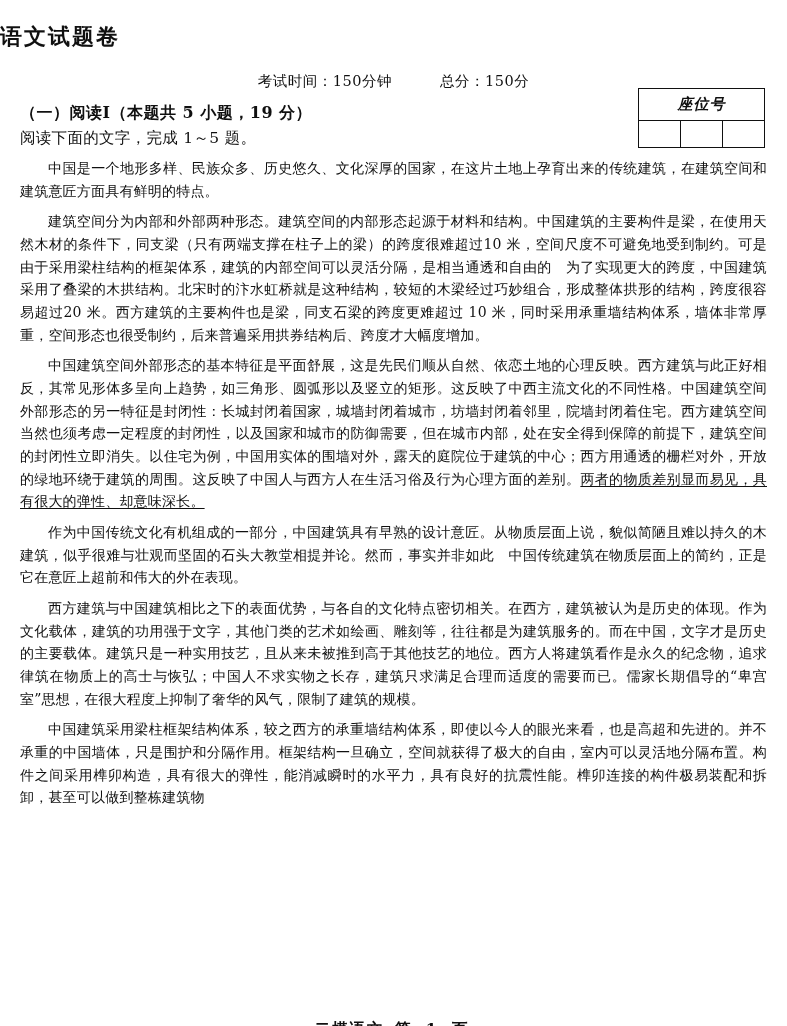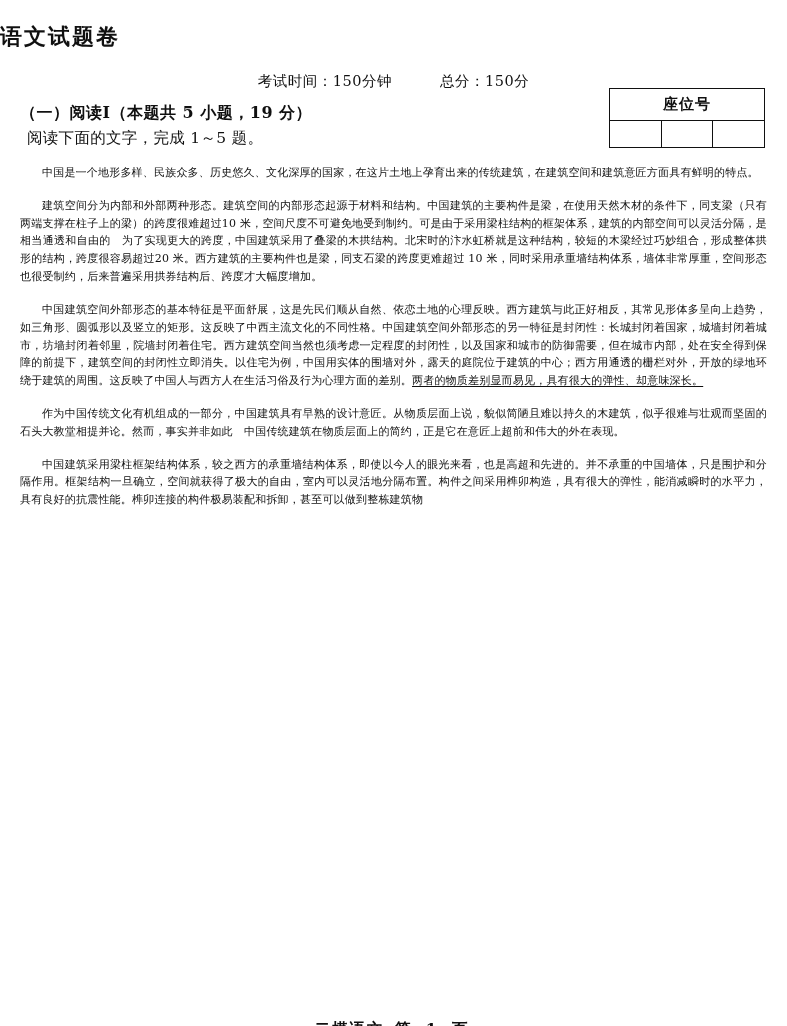--- a/index.html
+++ b/index.html
@@ -45,23 +45,24 @@
   }
   .exam-meta .gap {
     display: inline-block;
     width: 38px;
   }
   
   .seat-box {
     position: absolute;
     right: 22px;
     top: 66px;
-    width: 156px;
+    width: 127px;
     border: 1.4px solid #111;
     box-sizing: border-box;
+    font-style: italic;
   }
   .seat-box .seat-title {
     text-align: center;
     font-size: 15px;
     font-weight: bold;
     padding: 6px 0 6px 0;
     border-bottom: 1.4px solid #111;
     letter-spacing: 1px;
   }
   .seat-box .seat-cells {
@@ -86,27 +87,27 @@
     letter-spacing: 0.5px;
   }
   .sub-head {
     font-size: 16px;
     font-weight: bold;
     margin: 6px 0 2px 0;
     letter-spacing: 0.5px;
   }
   .lead {
     font-size: 15.5px;
-    margin: 4px 0 2px 7px;
+    margin: 4px 0 2px 0;
     letter-spacing: 0.3px;
   }
   p.body {
-    font-size: 11px;
+    font-size: 14px;
     line-height: 1.62;
-    margin: 15px 0 0 0;
+    margin: 8px 0 0 0;
     text-align: justify;
     text-justify: inter-ideograph;
     text-indent: 2em;
     letter-spacing: 0.2px;
   }
   .u {
     text-decoration: underline;
     text-underline-offset: 2px;
   }
   .footer {
@@ -155,20 +156,21 @@
     <div class="lead">阅读下面的文字，完成 1～5 题。</div>
 
     <p class="body">中国是一个地形多样、民族众多、历史悠久、文化深厚的国家，在这片土地上孕育出来的传统建筑，在建筑空间和建筑意匠方面具有鲜明的特点。</p>
 
     <p class="body">建筑空间分为内部和外部两种形态。建筑空间的内部形态起源于材料和结构。中国建筑的主要构件是梁，在使用天然木材的条件下，同支梁（只有两端支撑在柱子上的梁）的跨度很难超过10 米，空间尺度不可避免地受到制约。可是由于采用梁柱结构的框架体系，建筑的内部空间可以灵活分隔，是相当通透和自由的　为了实现更大的跨度，中国建筑采用了叠梁的木拱结构。北宋时的汴水虹桥就是这种结构，较短的木梁经过巧妙组合，形成整体拱形的结构，跨度很容易超过20 米。西方建筑的主要构件也是梁，同支石梁的跨度更难超过 10 米，同时采用承重墙结构体系，墙体非常厚重，空间形态也很受制约，后来普遍采用拱券结构后、跨度才大幅度增加。</p>
 
     <p class="body"><span>中国建筑空间外部形态的基本特征是平面舒展，这是先民们顺从自然、依恋土地的心理反映。西方建筑与此正好相反，其常见形体多呈向上趋势，如三角形、圆弧形以及竖立的矩形。这反映了中西主流文化的不同性格。中国建筑空间外部形态的另一特征是封闭性：长城封闭着国家，城墙封闭着城市，坊墙封闭着邻里，院墙封闭着住宅。西方建筑空间当然也须考虑一定程度的封闭性，以及国家和城市的防御需要，但在城市内部，处在安全得到保障的前提下，建筑空间的封闭性立即消失。以住宅为例，中国用实体的围墙对外，露天的庭院位于建筑的中心；西方用通透的栅栏对外，开放的绿地环绕于建筑的周围。这反映了中国人与西方人在生活习俗及行为心理方面的差别。</span><span class="u">两者的物质差别显而易见，具有很大的弹性、却意味深长。</span></p>
 
     <p class="body">作为中国传统文化有机组成的一部分，中国建筑具有早熟的设计意匠。从物质层面上说，貌似简陋且难以持久的木建筑，似乎很难与壮观而坚固的石头大教堂相提并论。然而，事实并非如此　中国传统建筑在物质层面上的简约，正是它在意匠上超前和伟大的外在表现。</p>
 
+    <p class="body">西方建筑与中国建筑相比之下的表面优势，与各自的文化特点密切相关。在西方，建筑被认为是历史的体现。作为文化载体，建筑的功用强于文字，其他门类的艺术如绘画、雕刻等，往往都是为建筑服务的。而在中国，文字才是历史的主要载体。建筑只是一种实用技艺，且从来未被推到高于其他技艺的地位。西方人将建筑看作是永久的纪念物，追求律筑在物质上的高士与恢弘；中国人不求实物之长存，建筑只求满足合理而适度的需要而已。儒家长期倡导的“卑宫室”思想，在很大程度上抑制了奢华的风气，限制了建筑的规模。</p>
 
     <p class="body">中国建筑采用梁柱框架结构体系，较之西方的承重墙结构体系，即使以今人的眼光来看，也是高超和先进的。并不承重的中国墙体，只是围护和分隔作用。框架结构一旦确立，空间就获得了极大的自由，室内可以灵活地分隔布置。构件之间采用榫卯构造，具有很大的弹性，能消减瞬时的水平力，具有良好的抗震性能。榫卯连接的构件极易装配和拆卸，甚至可以做到整栋建筑物</p>
 
   </div>
 
   <div class="footer">
     <span>二模语文</span>
     <span class="page-num">第</span>
     <span class="page-num">1</span>
     <span class="page-num">页</span>

